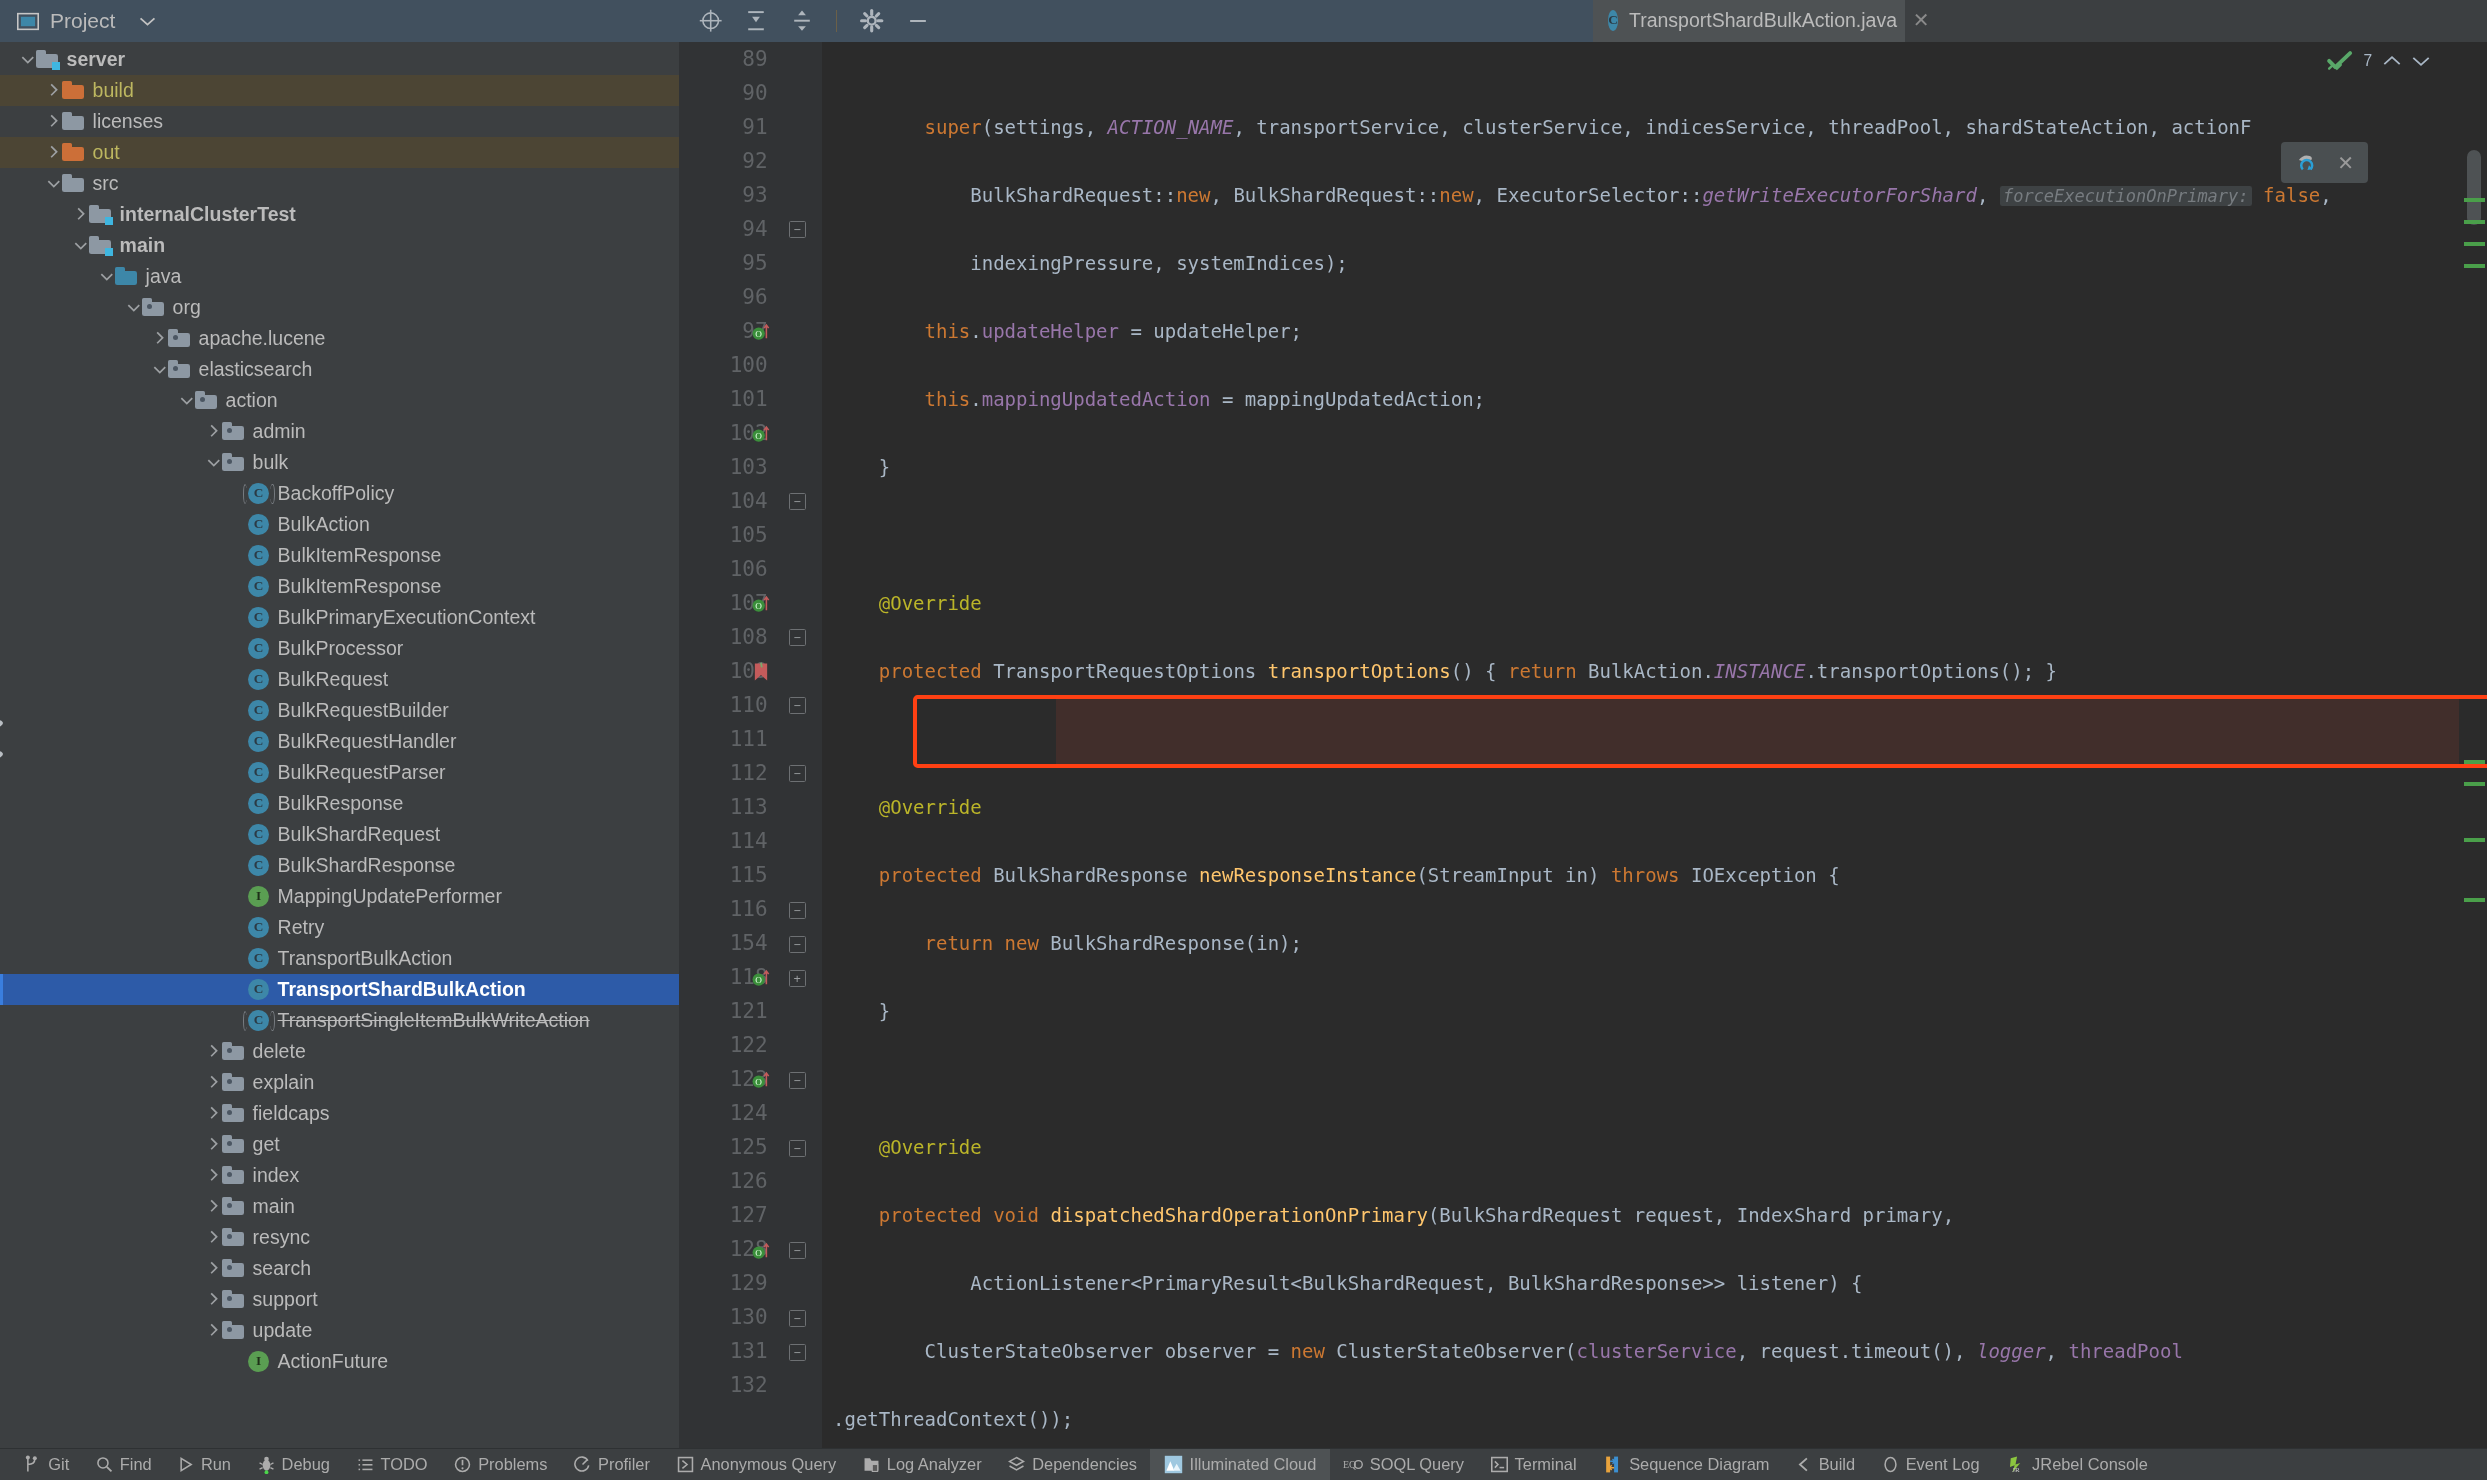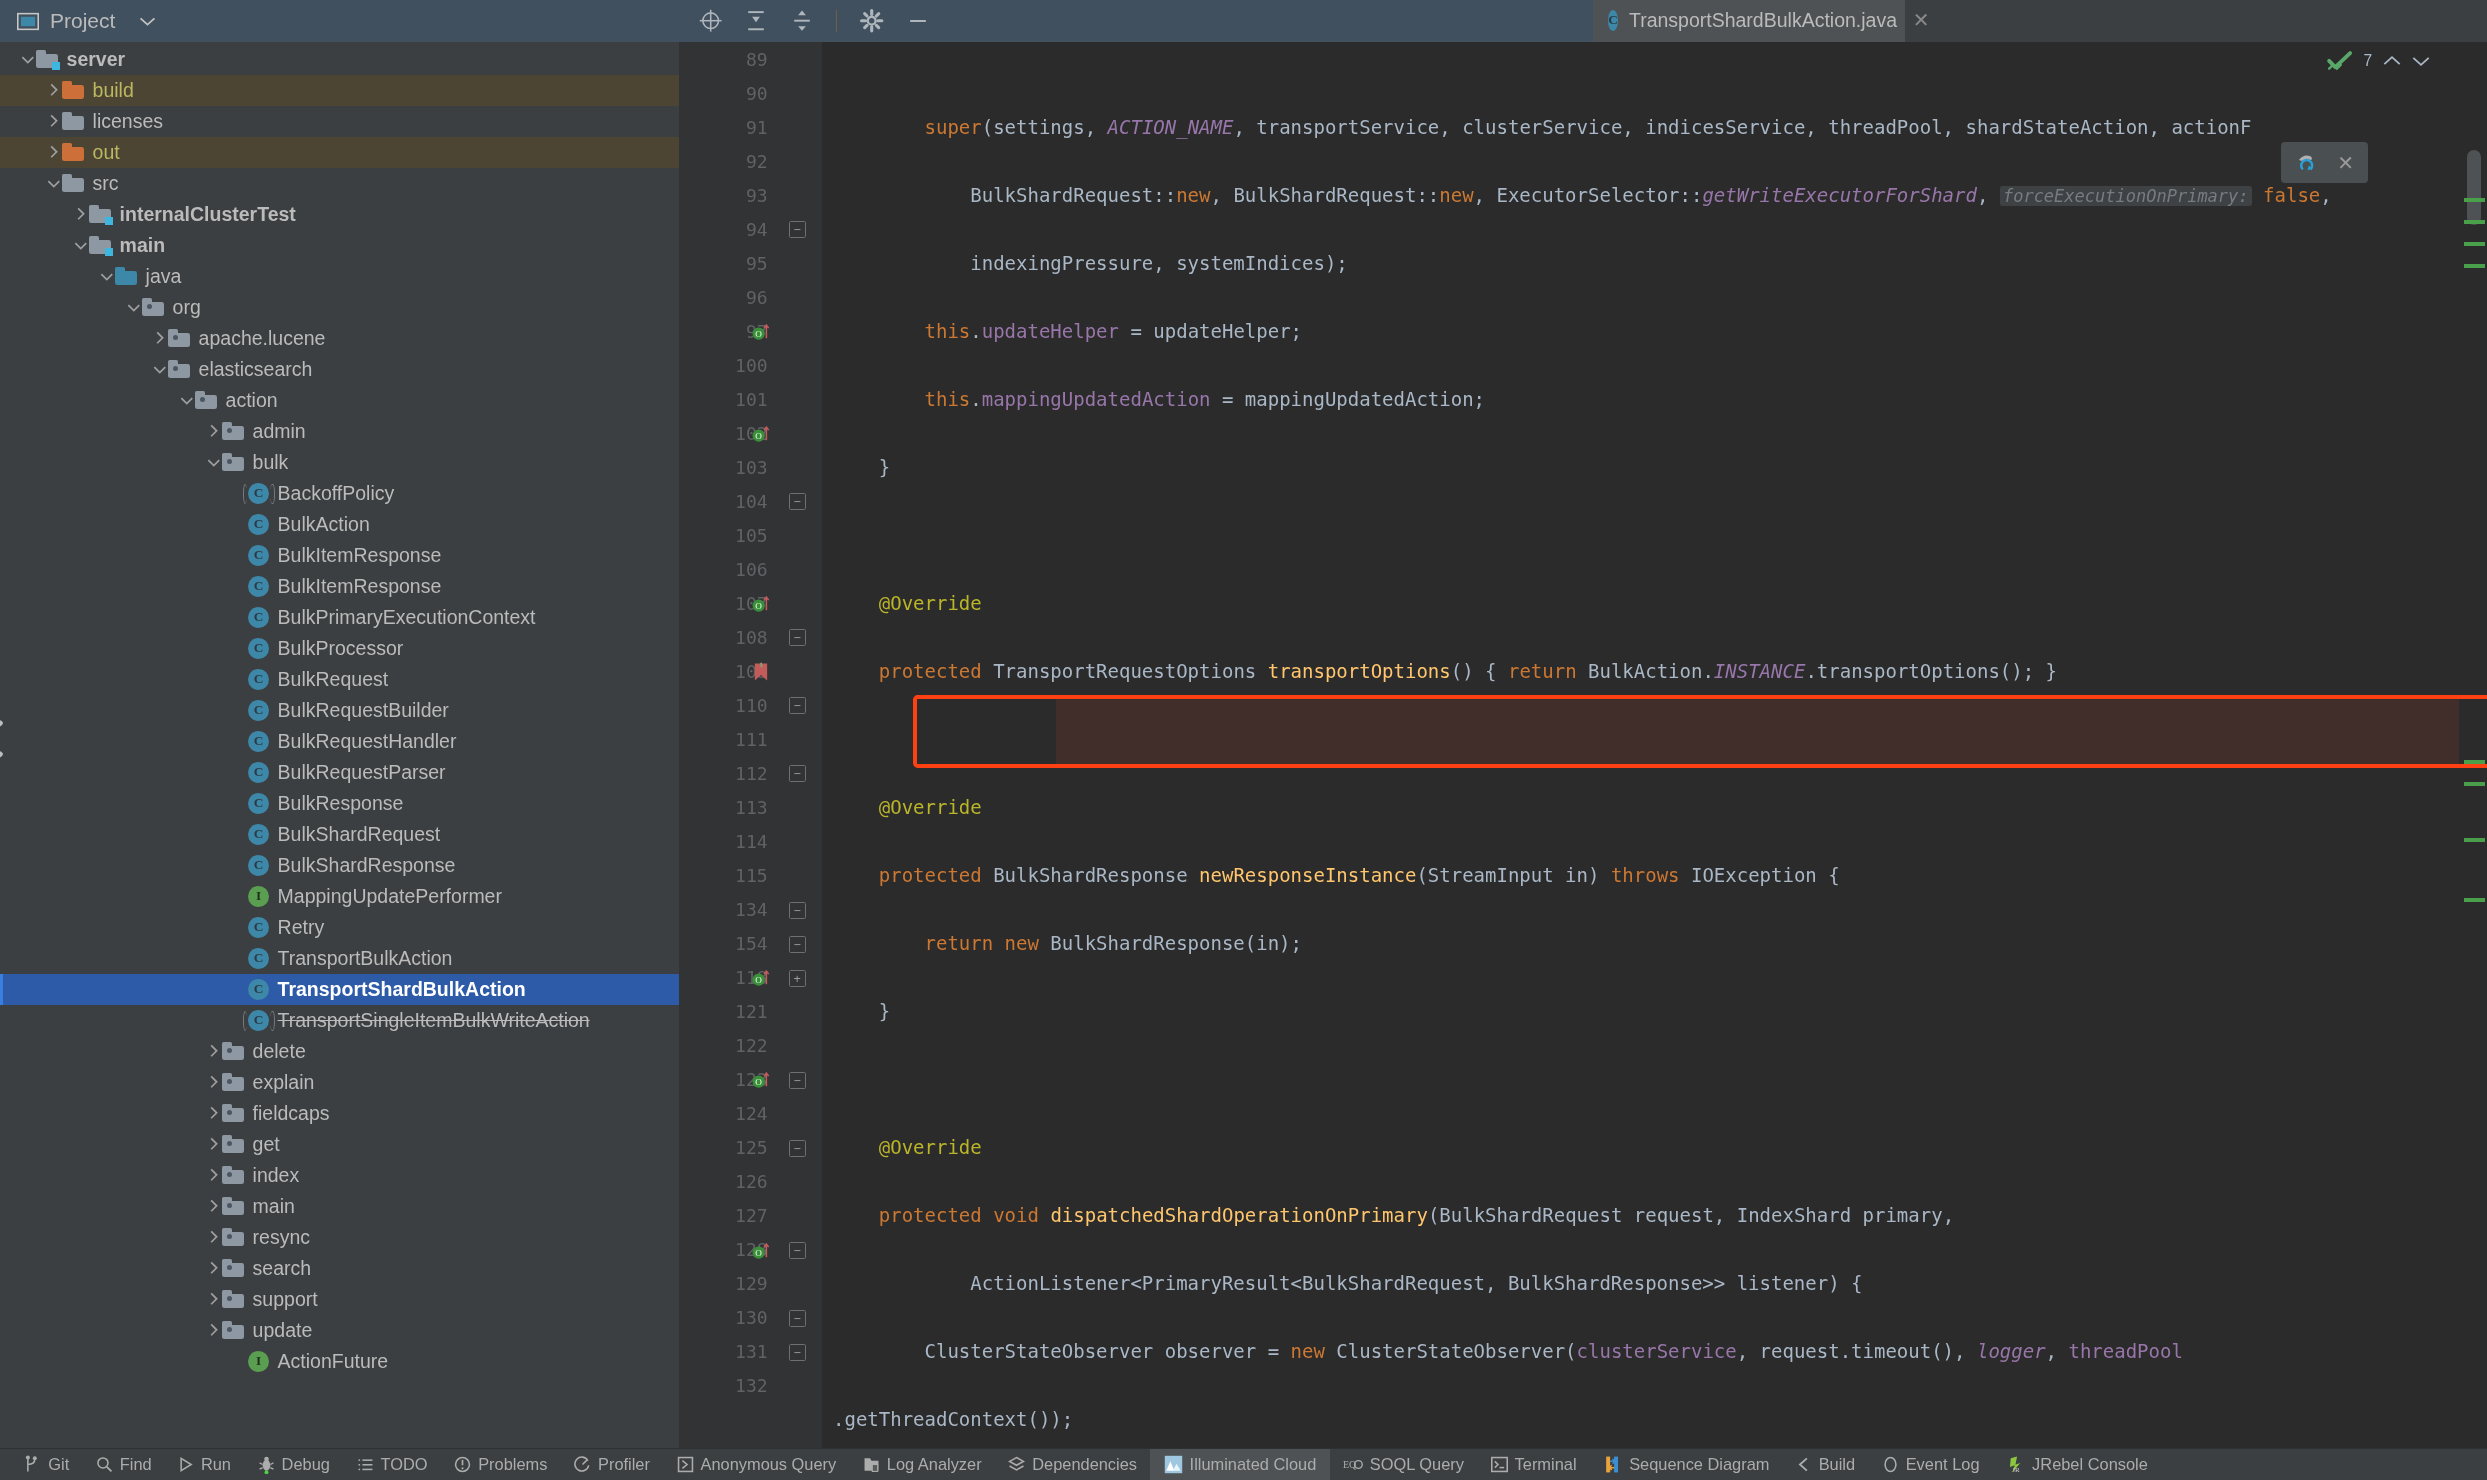--- a/index.html
+++ b/index.html
@@ -108,21 +108,21 @@
     background:#b9bec3; border-radius:50% 50% 40% 40%; transform:rotate(-30deg);
   }
 
   
   #editor { flex: 1; background: #2b2b2b; position: relative; overflow: hidden; display:flex; }
   #gutter {
     width: 98px; flex: 0 0 98px; background: #313335; position: relative;
   }
   #gutter .gline {
     height: 34px; display: flex; align-items: center; justify-content: flex-end;
-    padding-right: 9.4px; color: #606366; font-size: 18px;
+    padding-right: 9.4px; color: #606366; font-size: 21px;
     font-family: "DejaVu Sans Mono", monospace;
   }
   #foldcol { width: 45px; flex: 0 0 45px; background: #313335; position: relative; }
   .foldmark { position: absolute; left: 11.7px; width: 17px; height: 17px;
     border: 1.6px solid #6d7073; color: #9b9ea1; font-size: 12.5px;
     display:flex; align-items:center; justify-content:center; border-radius:1.6px;}
   .gicon { position: absolute; left: 0; width: 98px; display:flex; align-items:center; justify-content:flex-start; padding-left:72px;}
 
   #code {
     flex: 1; position: relative; overflow: hidden;
@@ -825,21 +825,21 @@
         <div class="gline">106</div>
         <div class="gline">107</div>
         <div class="gline">108</div>
         <div class="gline">109</div>
         <div class="gline">110</div>
         <div class="gline">111</div>
         <div class="gline">112</div>
         <div class="gline">113</div>
         <div class="gline">114</div>
         <div class="gline">115</div>
-        <div class="gline">134</div>
+        <div class="gline">116</div>
         <div class="gline">154</div>
         <div class="gline">118</div>
         <div class="gline">121</div>
         <div class="gline">122</div>
         <div class="gline">123</div>
         <div class="gline">124</div>
         <div class="gline">125</div>
         <div class="gline">126</div>
         <div class="gline">127</div>
         <div class="gline">128</div>

